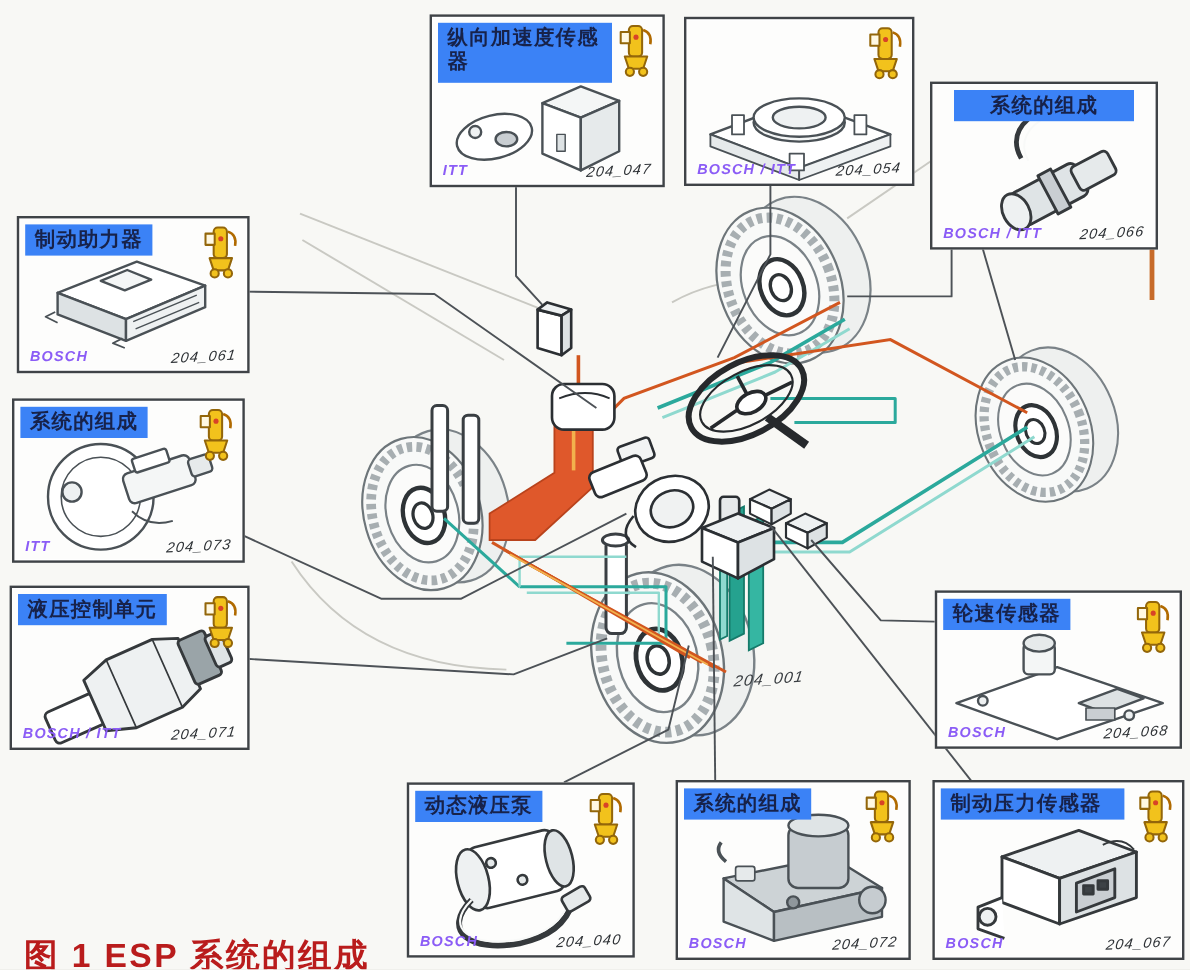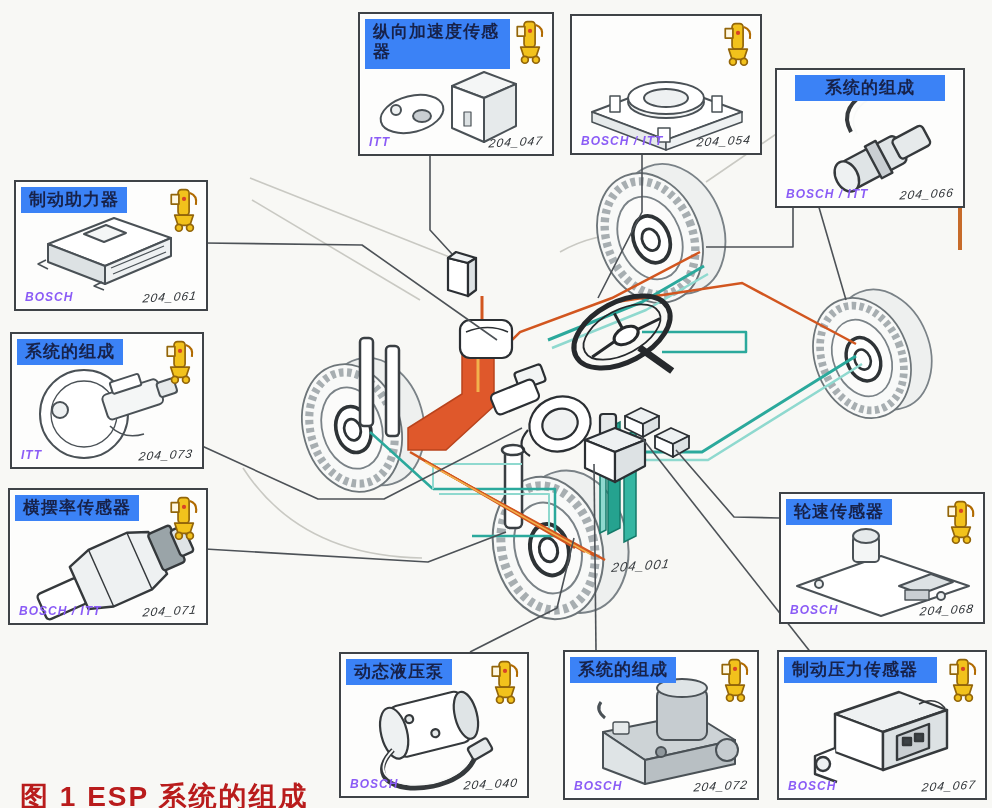--- a/index.html
+++ b/index.html
@@ -287,21 +287,21 @@
 <div class="box" style="left:8px;top:488px;width:196px;height:133px">
   <svg class="art" viewBox="0 0 196 133">
     <g stroke="#35393c" stroke-width="2.4" stroke-linejoin="round" transform="rotate(-24 98 84)">
       <rect x="24" y="74" width="44" height="28" rx="4" fill="#ffffff"></rect>
       <path d="M66,62 L90,54 L132,54 L152,62 L152,108 L132,116 L90,116 L66,108 Z" fill="#eef1f2"></path>
       <path d="M90,54 L90,116 M132,54 L132,116" stroke-width="1.4"></path>
       <rect x="150" y="64" width="24" height="40" rx="3" fill="#9aa4a8"></rect>
       <rect x="172" y="70" width="14" height="28" rx="3" fill="#dfe4e6"></rect>
     </g>
   </svg>
-  <span class="label">横摆率传感器</span>
+  <span class="label">液压控制单元</span>
   <svg class="wm">
         <use href="#wm-icon"></use>
       </svg>
   <span class="brand">BOSCH / ITT</span>
   <span class="pn">204_071</span>
 </div>
 
 <div class="box" style="left:779px;top:492px;width:202px;height:128px">
   <svg class="art" viewBox="0 0 202 128">
     <g stroke="#4a5156" stroke-width="2" stroke-linejoin="round">

